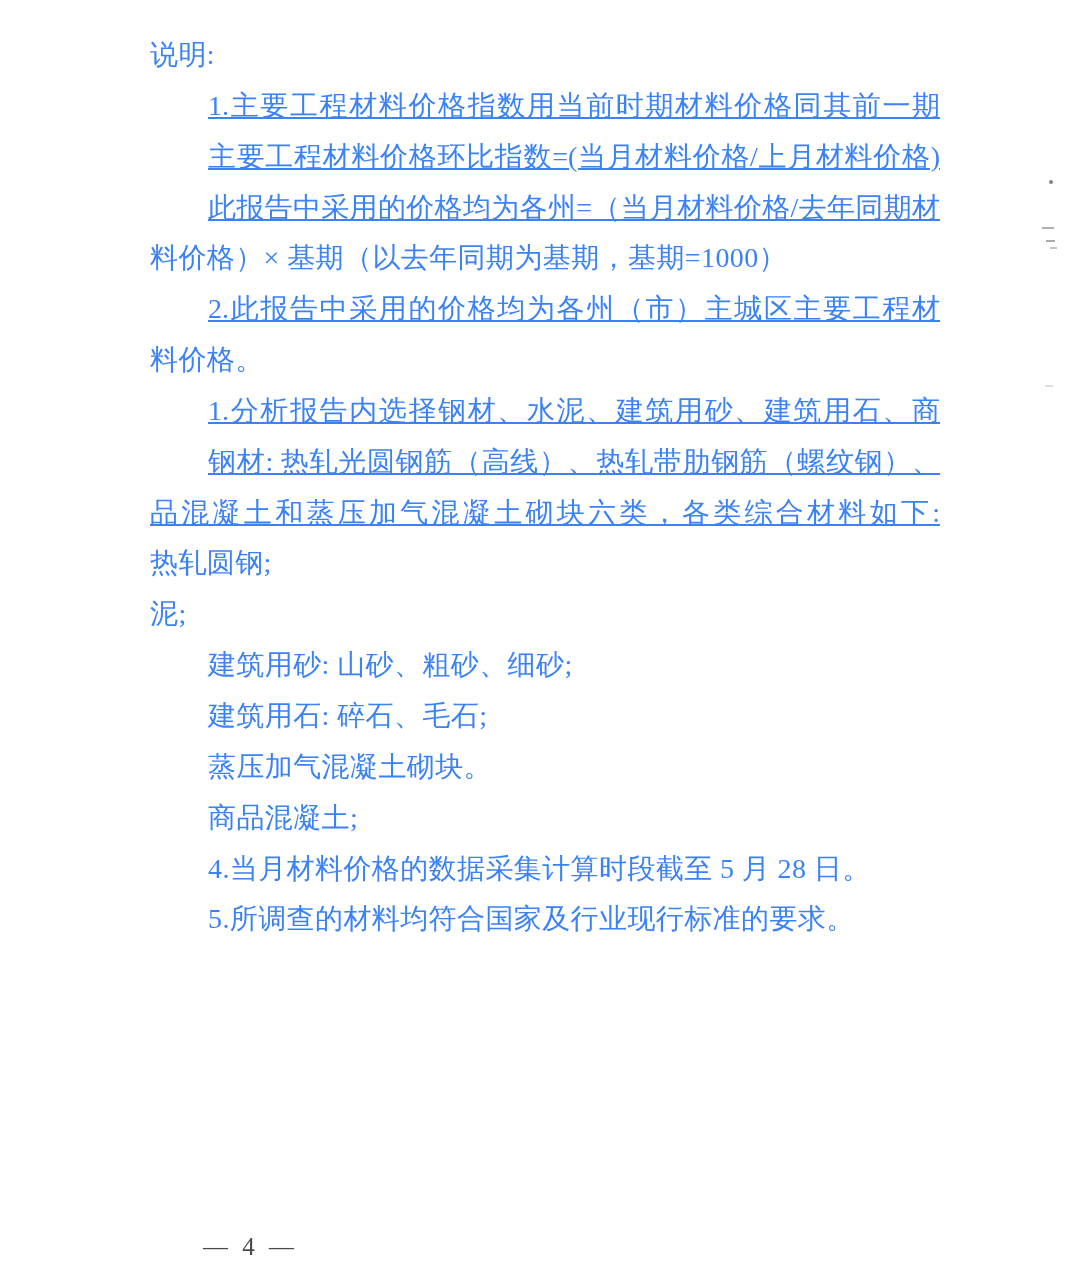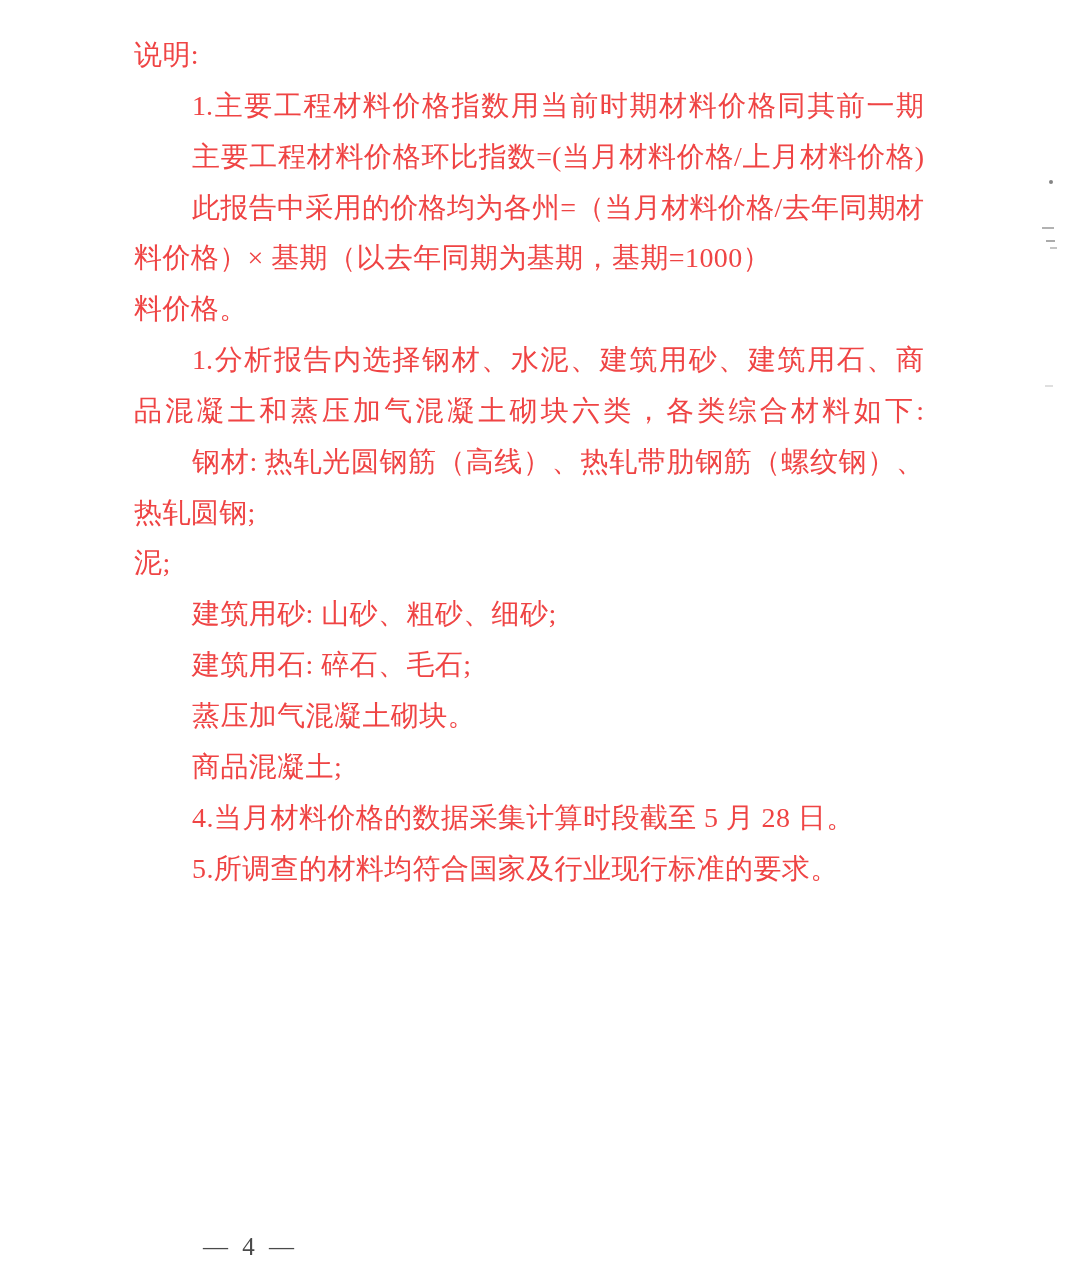--- a/index.html
+++ b/index.html
@@ -10,38 +10,39 @@
   .page {
     position: relative;
     width: 1080px;
     height: 1285px;
     background: #ffffff;
     overflow: hidden;
     font-family: "Liberation Serif", "DejaVu Serif", serif;
   }
   .textblock {
     position: absolute;
-    left: 134px;
+    left: 150px;
     top: 30px;
     width: 790px;
-    color: #ef4444;
+    color: #3b82f6;
   }
   .line {
     font-size: 28px;
     line-height: 50.85px;
     height: 50.85px;
     white-space: nowrap;
     letter-spacing: 0.4px;
   }
   .line.justify {
     white-space: normal;
     text-align: justify;
     text-align-last: justify;
     text-justify: inter-character;
     letter-spacing: 0;
+    text-decoration: underline;
   }
   .line.indent {
     text-indent: 58px;
   }
   .footer {
     position: absolute;
     left: 203px;
     top: 1233px;
     font-size: 25px;
     letter-spacing: 4px;
@@ -65,24 +66,25 @@
 <body>
 
 <div class="page">
 
   <div class="textblock">
       <div class="line">说明:</div>
       <div class="line indent justify">1.主要工程材料价格指数用当前时期材料价格同其前一期</div>
       <div class="line indent justify">主要工程材料价格环比指数=(当月材料价格/上月材料价格)</div>
       <div class="line indent justify">此报告中采用的价格均为各州=（当月材料价格/去年同期材</div>
       <div class="line">料价格）× 基期（以去年同期为基期，基期=1000）</div>
+      <div class="line indent justify">2.此报告中采用的价格均为各州（市）主城区主要工程材</div>
       <div class="line">料价格。</div>
       <div class="line indent justify">1.分析报告内选择钢材、水泥、建筑用砂、建筑用石、商</div>
+      <div class="line indent justify">钢材: 热轧光圆钢筋（高线）、热轧带肋钢筋（螺纹钢）、</div>
       <div class="line justify">品混凝土和蒸压加气混凝土砌块六类，各类综合材料如下:</div>
-      <div class="line indent justify">钢材: 热轧光圆钢筋（高线）、热轧带肋钢筋（螺纹钢）、</div>
       <div class="line">热轧圆钢;</div>
       <div class="line">泥;</div>
       <div class="line indent">建筑用砂: 山砂、粗砂、细砂;</div>
       <div class="line indent">建筑用石: 碎石、毛石;</div>
       <div class="line indent">蒸压加气混凝土砌块。</div>
       <div class="line indent">商品混凝土;</div>
       <div class="line indent">4.当月材料价格的数据采集计算时段截至 5 月 28 日。</div>
       <div class="line indent">5.所调查的材料均符合国家及行业现行标准的要求。</div>
     </div>
 

